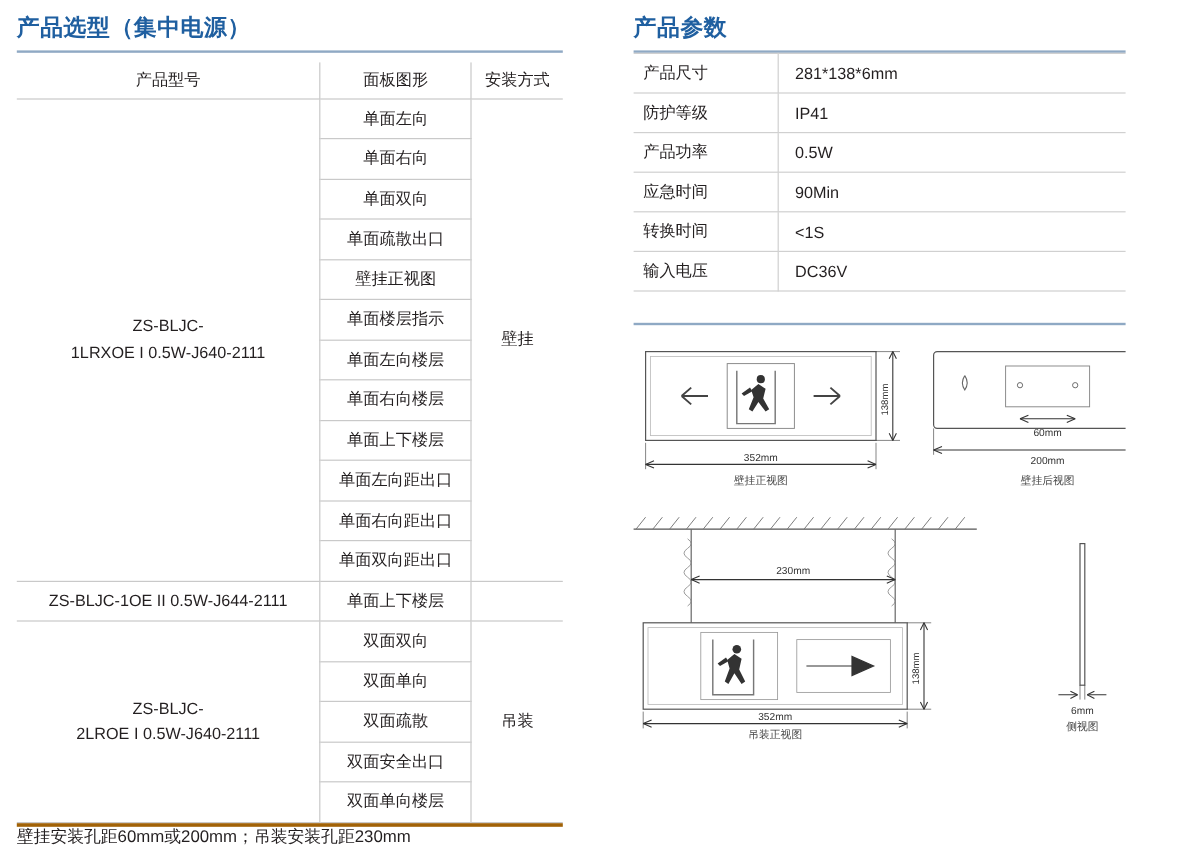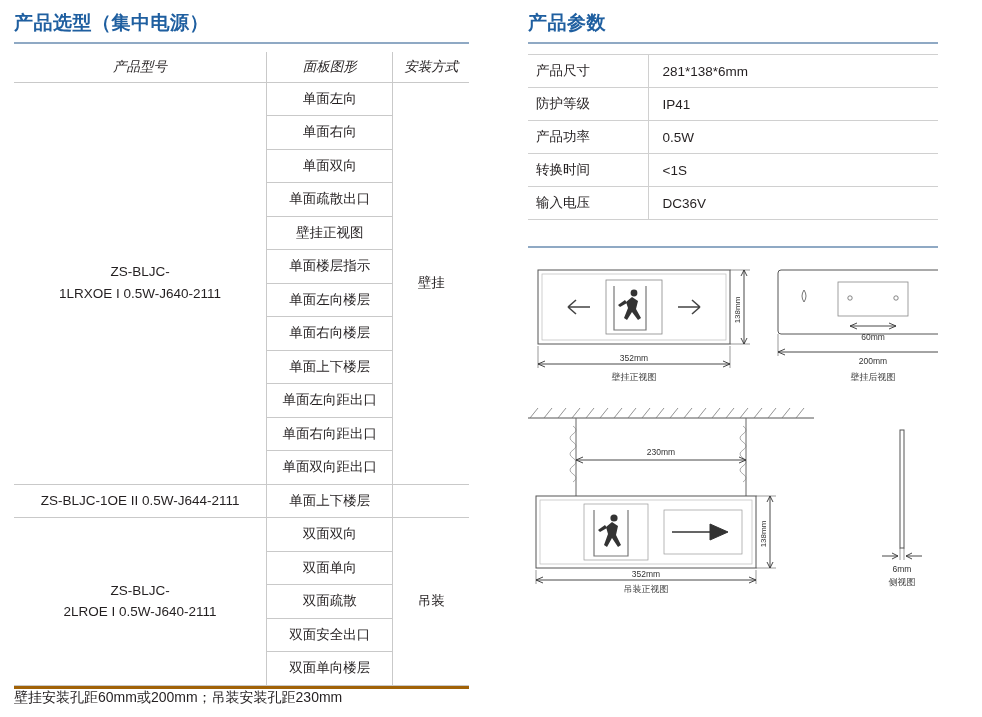--- a/index.html
+++ b/index.html
@@ -36,36 +36,35 @@
     border: 1px solid #c9c9c9;
     height: 33.5px;
     text-align: center;
     vertical-align: middle;
     padding: 0 4px;
     color: #231f20;
   }
   .sel-table tr.head td {
     border-top: none;
     height: 30px;
-    font-style: italic;
   }
   .sel-table .modelcell { font-size: 13.5px; line-height: 1.6; }
   .sel-table .outer-l { border-left: none; }
   .sel-table .outer-r { border-right: none; }
 
   .footnote {
     margin-top: 0;
     border-top: 3px solid #a16207;
     padding-top: 0;
     font-size: 14px;
     color: #231f20;
   }
 
   
-  .param-table { margin-top: 10px; font-size: 13.5px; }
+  .param-table { font-size: 13.5px; }
   .param-table td {
     border-bottom: 1px solid #d0d0d0;
     height: 33px;
     vertical-align: middle;
     padding: 0 8px;
     color: #231f20;
   }
   .param-table tr:first-child td { border-top: 1px solid #d0d0d0; }
   .param-table td.k { width: 120px; border-right: 1px solid #d0d0d0; }
   .param-table td.v { padding-left: 14px; }
@@ -178,20 +177,24 @@
           <td class="k">产品尺寸</td>
           <td class="v">281*138*6mm</td>
         </tr>
         <tr>
           <td class="k">防护等级</td>
           <td class="v">IP41</td>
         </tr>
         <tr>
           <td class="k">产品功率</td>
           <td class="v">0.5W</td>
+        </tr>
+        <tr>
+          <td class="k">应急时间</td>
+          <td class="v">90Min</td>
         </tr>
         <tr>
           <td class="k">转换时间</td>
           <td class="v">&lt;1S</td>
         </tr>
         <tr>
           <td class="k">输入电压</td>
           <td class="v">DC36V</td>
         </tr>
       </tbody>

